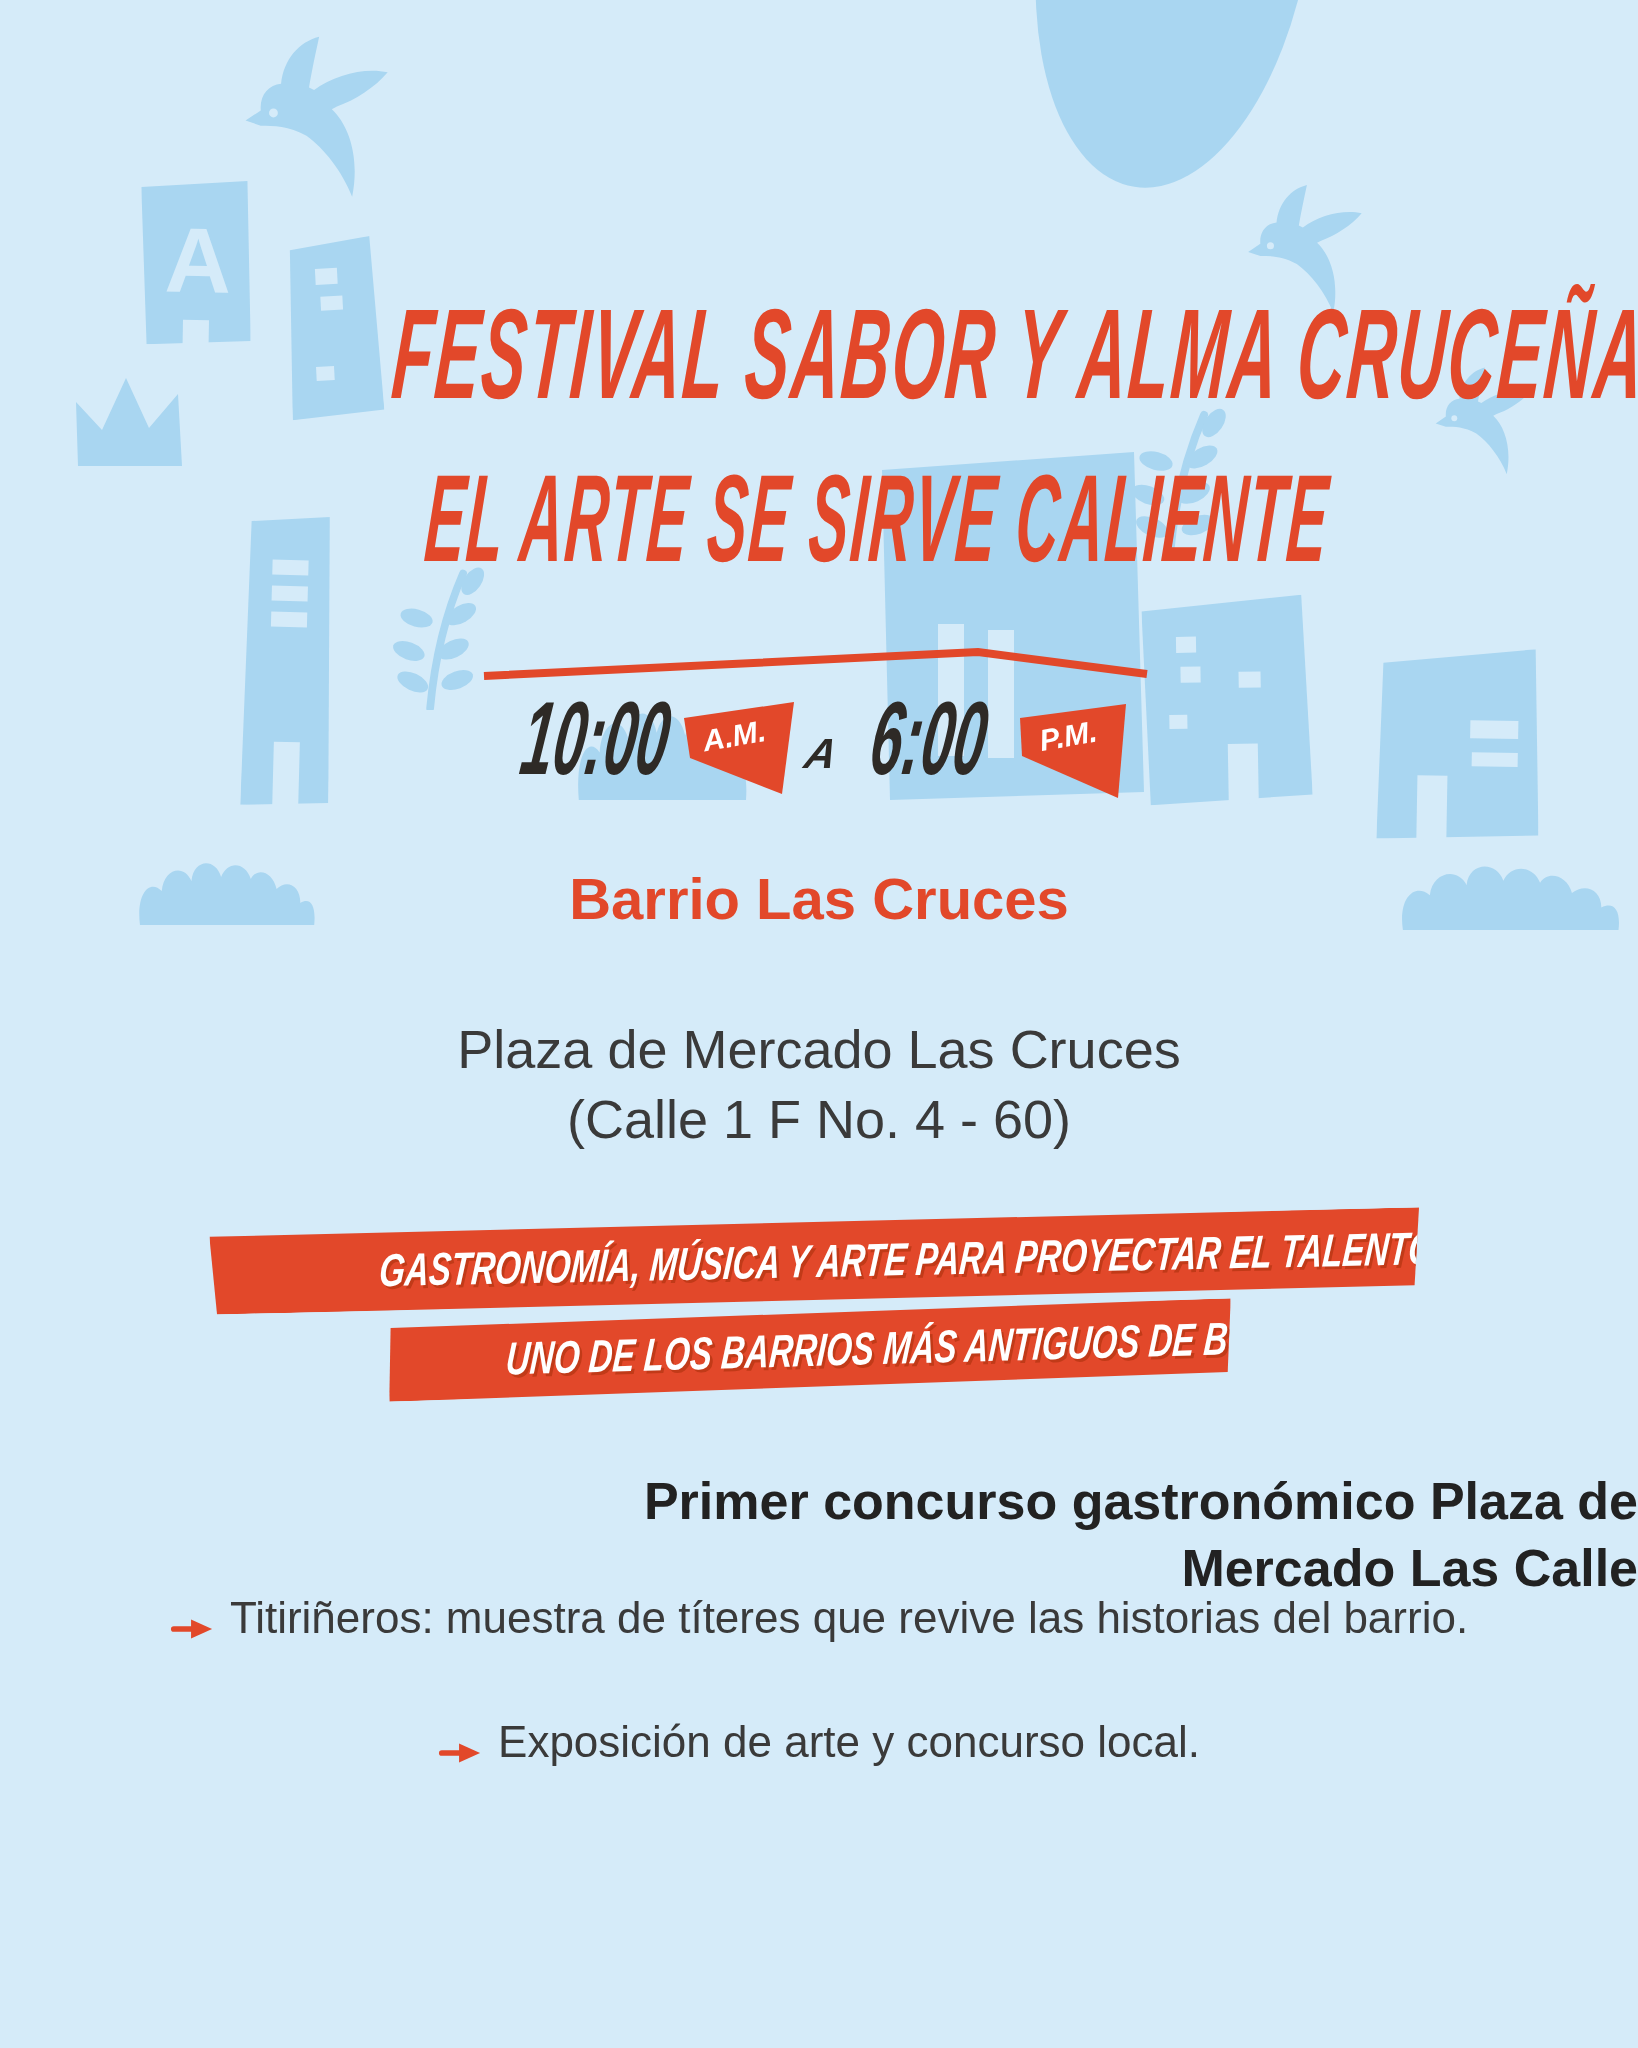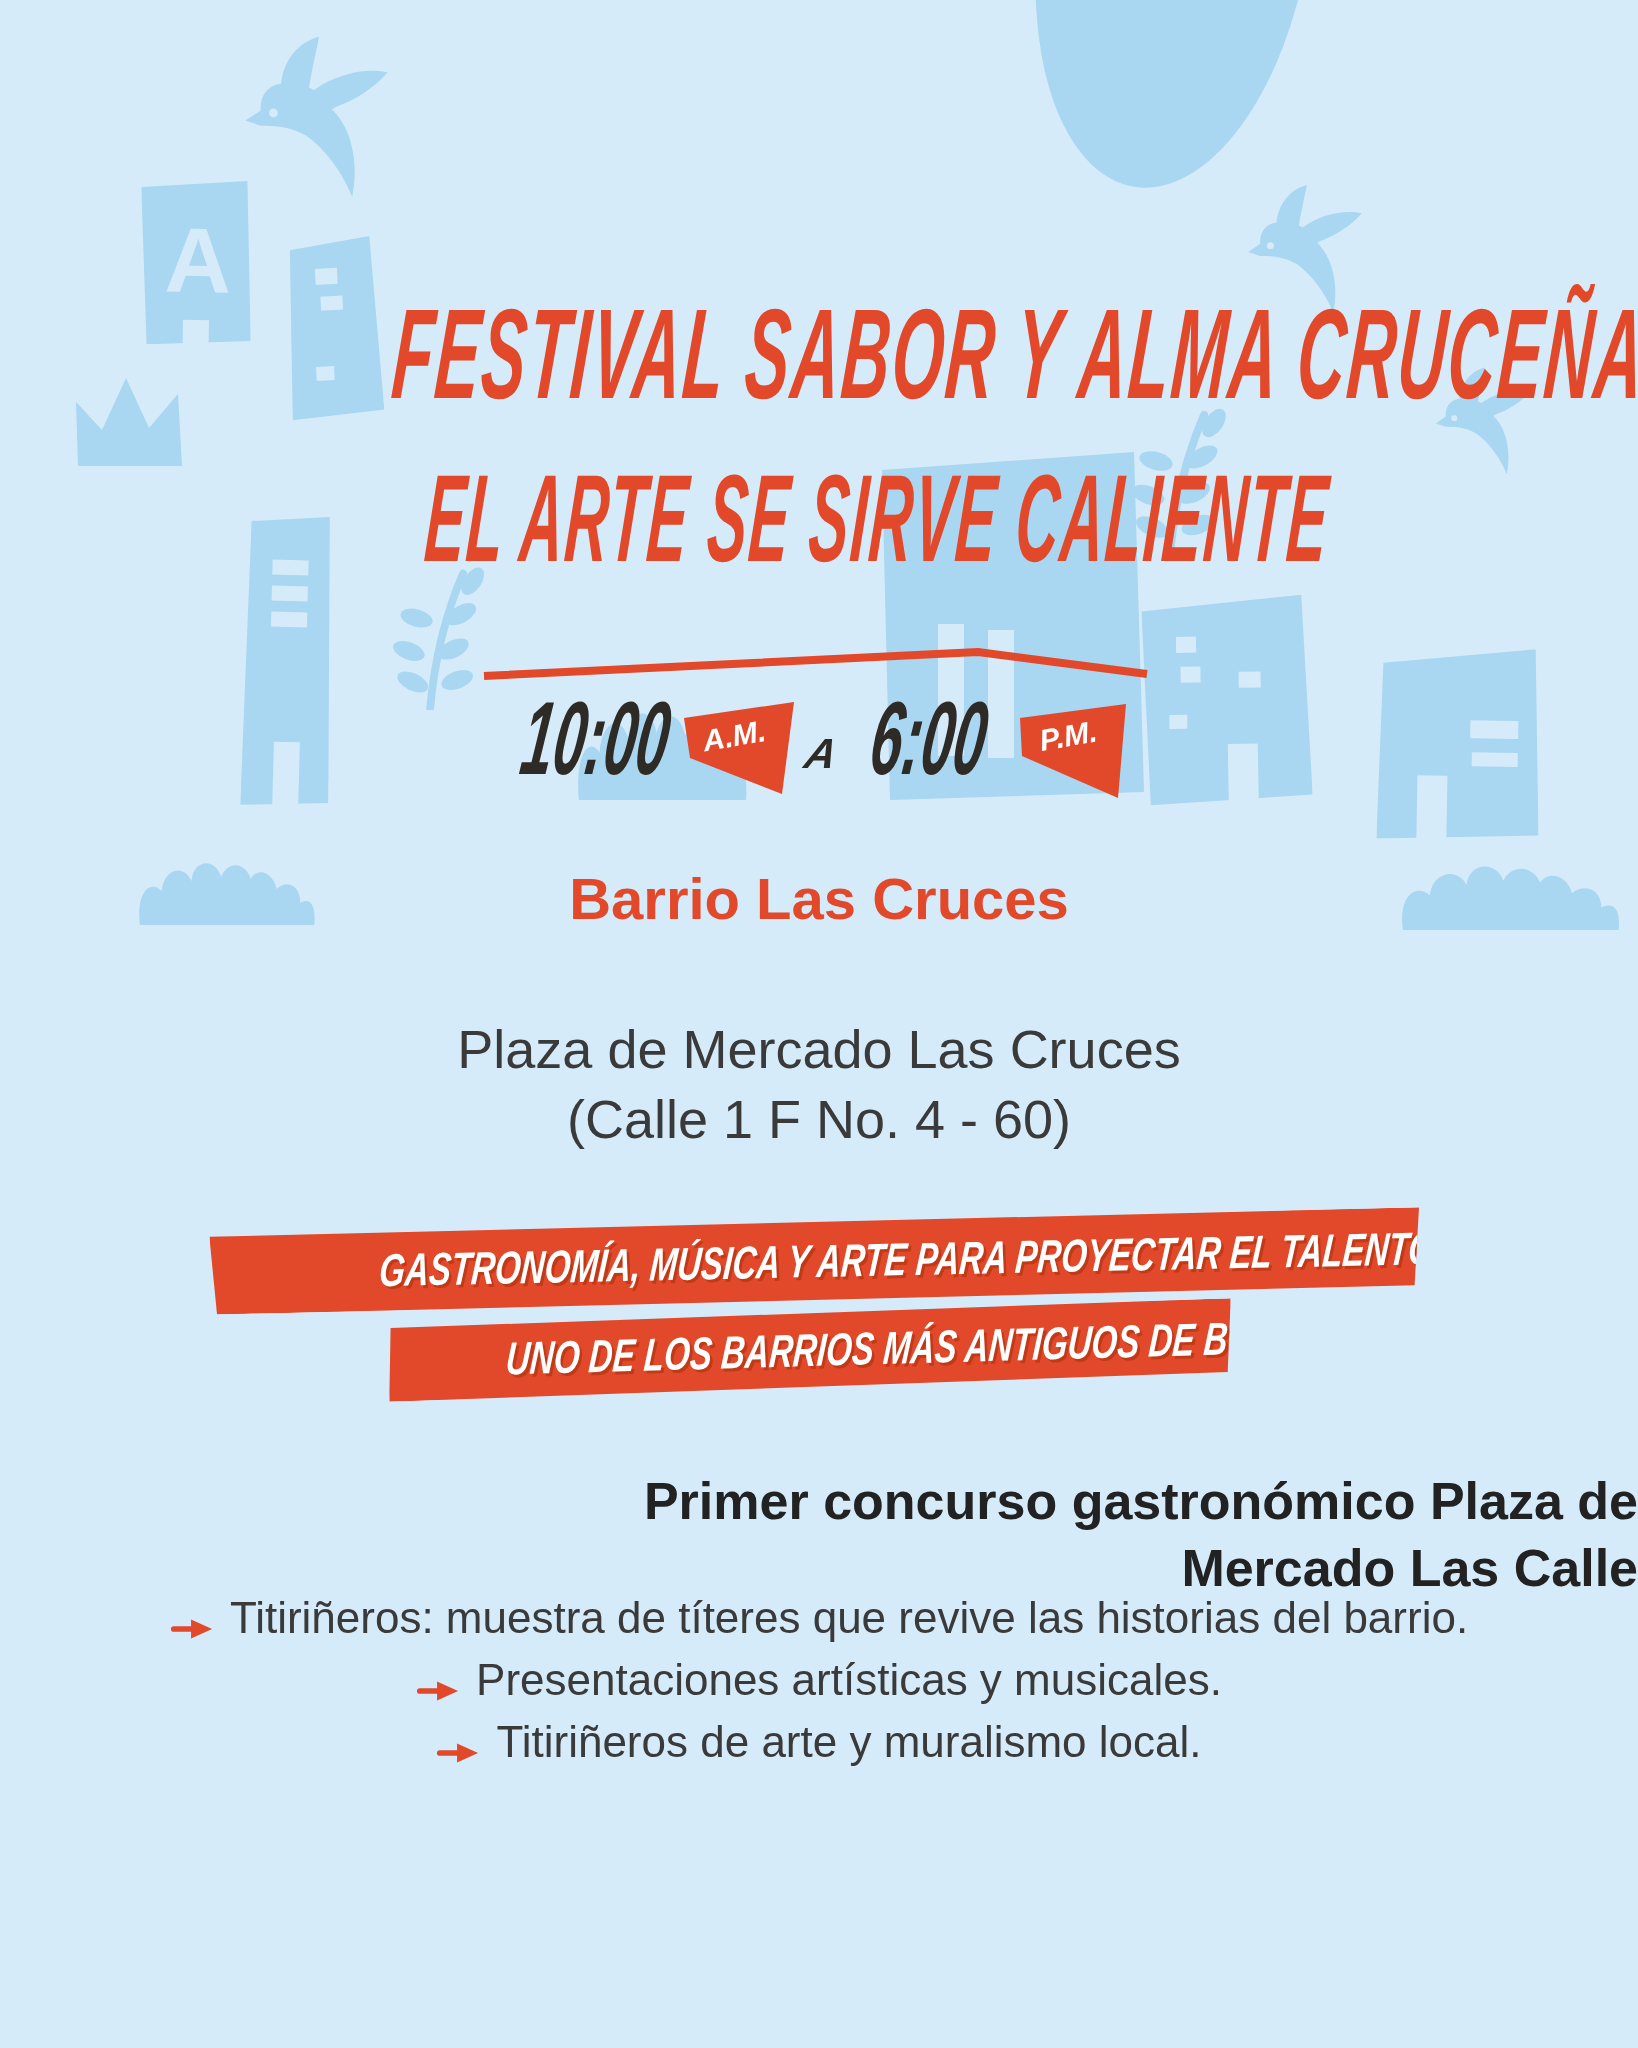--- a/index.html
+++ b/index.html
@@ -248,29 +248,22 @@
   </div>
 
   <div class="bullet b1">
     <svg class="arrow" width="44" height="26" viewBox="0 0 46 26">
       <path class="arrow-line" d="M4 13 H24"></path>
       <polygon class="arrow-head" points="22,3 44,13 22,23"></polygon>
     </svg>
     <span>Titiriñeros: muestra de títeres que revive las historias del barrio.</span>
   </div>
 
-  <div class="bullet b2">
-    <svg class="arrow" width="44" height="26" viewBox="0 0 46 26">
-      <path class="arrow-line" d="M4 13 H24"></path>
-      <polygon class="arrow-head" points="22,3 44,13 22,23"></polygon>
-    </svg>
-    <span>Presentaciones artísticas y musicales.</span>
-  </div>
 
   <div class="bullet b3">
     <svg class="arrow" width="44" height="26" viewBox="0 0 46 26">
       <path class="arrow-line" d="M4 13 H24"></path>
       <polygon class="arrow-head" points="22,3 44,13 22,23"></polygon>
     </svg>
-    <span>Titiriñeros de arte y muralismo local.</span>
+    <span>Exposición de arte y concurso local.</span>
   </div>
 
 </div>
 
 </body></html>

